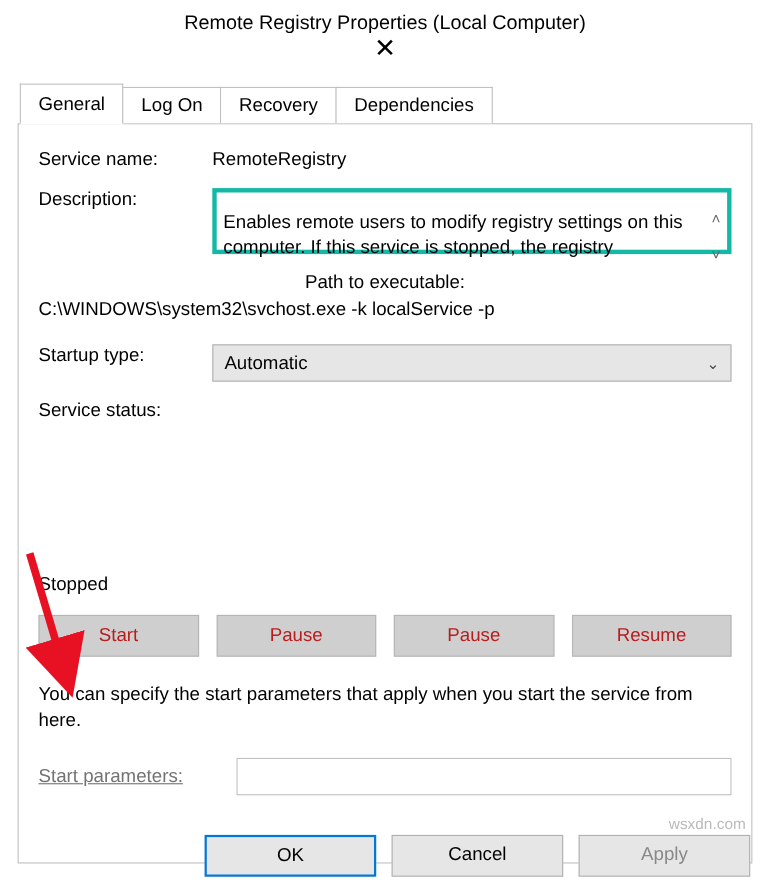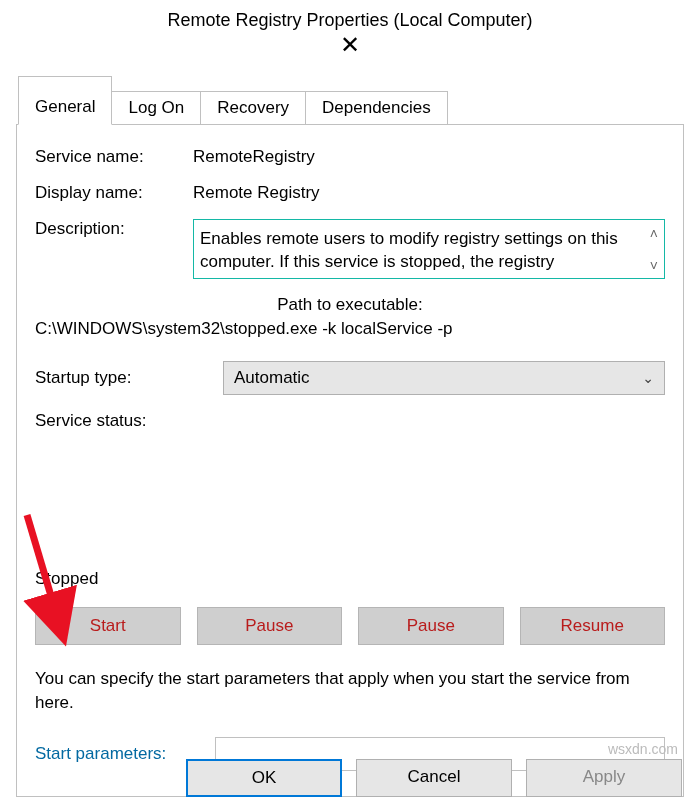--- a/index.html
+++ b/index.html
@@ -39,39 +39,39 @@
       border-bottom: none;
       padding: 6px 16px;
       background: #fff;
       margin-right: -1px;
       font-size: 17px;
     }
     .tab.active {
       border-bottom: 1px solid #fff;
       position: relative;
       top: 1px;
-      padding-top: 20px;
+      padding-top: 8px;
       padding-bottom: 7px;
     }
     .panel {
       border: 1px solid #c0c0c0;
       margin: 0 16px 16px 16px;
       padding: 22px 18px 18px 18px;
       position: relative;
       height: 673px;
     }
     .row { display: flex; margin-bottom: 16px; }
     .label-col { width: 158px; flex: 0 0 158px; }
     .value-col { flex: 1; }
     .desc-box {
-      border: 1px solid #14b8a6;
-      padding: 4px 6px;
+      border: 4px solid #14b8a6;
+      padding: 16px 6px;
       height: 60px;
       display: flex;
-      align-items: flex-end;
+      align-items: flex-start;
     }
     .desc-text { flex: 1; line-height: 1.35; }
     .scroll-arrows {
       display: flex;
       flex-direction: column;
       justify-content: space-between;
       height: 48px;
       margin-left: 6px;
       color: #666;
       font-size: 14px;
@@ -97,21 +97,21 @@
       padding: 8px 0;
       text-align: center;
       color: #b91c1c;
       font-size: 17px;
     }
     .start-params-input {
       border: 1px solid #c0c0c0;
       height: 34px;
       flex: 1;
     }
-    .disabled-label { color: #0369a1; }
+    .disabled-label { color: #737373; text-decoration: underline; }
     .bottom-bar {
       position: absolute;
       bottom: 14px;
       right: 18px;
       display: flex;
       gap: 14px;
     }
     .btn {
       width: 156px;
       padding: 7px 0;
@@ -153,42 +153,38 @@
   <div class="tab">Dependencies</div>
 </div>
 
 <div class="panel">
 
   <div class="row">
     <div class="label-col">Service name:</div>
     <div class="value-col">RemoteRegistry</div>
   </div>
 
-  <div class="row">
-    <div class="label-col">Display name:</div>
-    <div class="value-col">Remote Registry</div>
-  </div>
 
   <div class="row">
     <div class="label-col">Description:</div>
     <div class="value-col">
       <div class="desc-box">
         <div class="desc-text">Enables remote users to modify registry settings on this computer. If this service is stopped, the registry</div>
         <div class="scroll-arrows">
           <span>˄</span>
           <span>˅</span>
         </div>
       </div>
     </div>
   </div>
 
   <div style="margin-top:8px; margin-bottom:4px;text-align:center;">Path to executable:</div>
-  <div style="margin-bottom:22px;">C:\WINDOWS\system32\stopped.exe -k localService -p</div>
-
-  <div class="row" style="align-items:center;gap:30px;">
+  <div style="margin-bottom:22px;">C:\WINDOWS\system32\svchost.exe -k localService -p</div>
+
+  <div class="row" style="">
     <div class="label-col">Startup type:</div>
     <div class="value-col">
       <div class="select-box">
         <span>Automatic</span>
         <span class="select-chevron">⌄</span>
       </div>
     </div>
   </div>
 
   <div class="row" style="flex-direction:column;">

